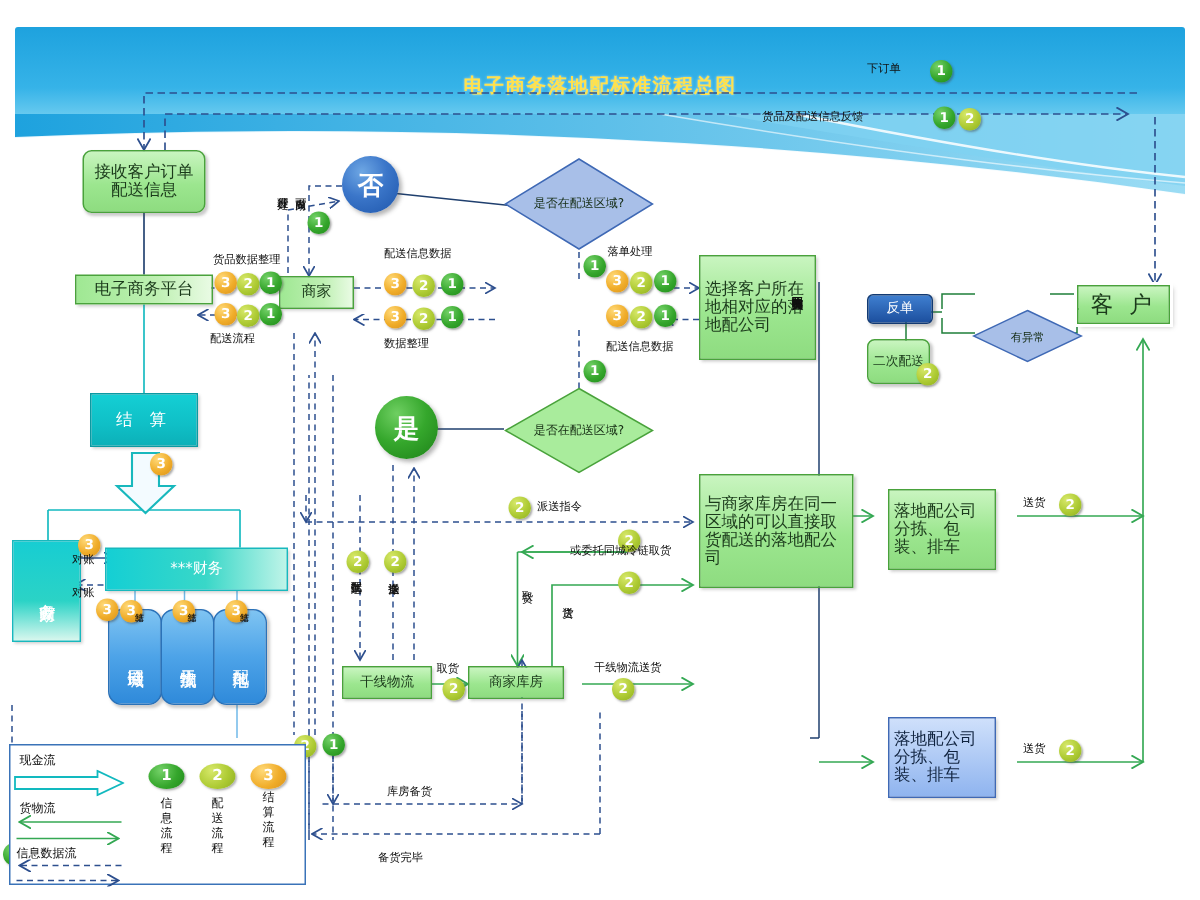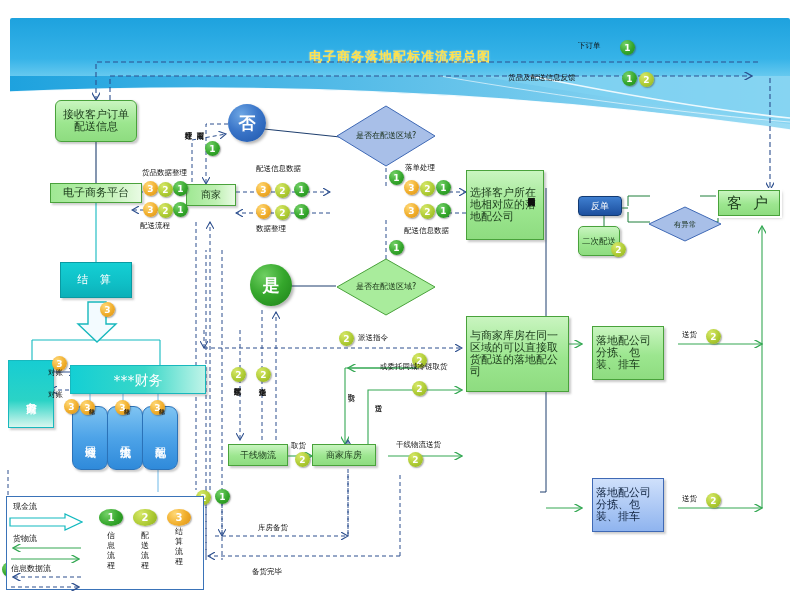--- a/index.html
+++ b/index.html
@@ -265,21 +265,21 @@
   <div class="node green" style="left:55px;top:100px;width:82px;height:42px;border-radius:6px;">接收客户订单配送信息</div>
 
   <div class="node greengrad" style="left:50px;top:183px;width:92px;height:20px;">电子商务平台</div>
 
   <div class="node teal" style="left:60px;top:262px;width:72px;height:36px;letter-spacing:4px;">结 算</div>
 
   <div class="node tealleft" style="left:8px;top:360px;width:46px;height:68px;">
     <span class="vtext">商家财务</span>
   </div>
 
-  <div class="node tealgrad" style="left:70px;top:365px;width:136px;height:29px;font-size:14px;">***财务</div>
+  <div class="node tealgrad" style="left:70px;top:365px;width:122px;height:29px;font-size:10px;">***财务</div>
 
   <div class="node cyl" style="left:72px;top:406px;width:36px;height:64px;">
     <span class="vtext">同城冷链</span>
   </div>
   <div class="node cyl" style="left:107px;top:406px;width:36px;height:64px;">
     <span class="vtext">干线物流</span>
   </div>
   <div class="node cyl" style="left:142px;top:406px;width:36px;height:64px;">
     <span class="vtext">落地配</span>
   </div>

